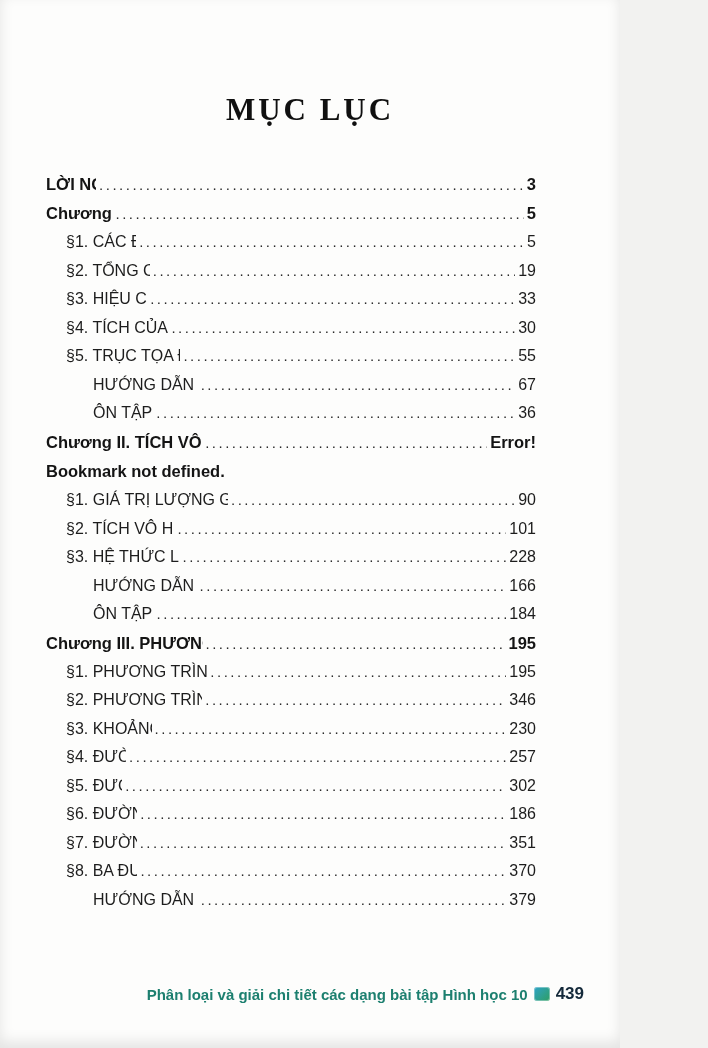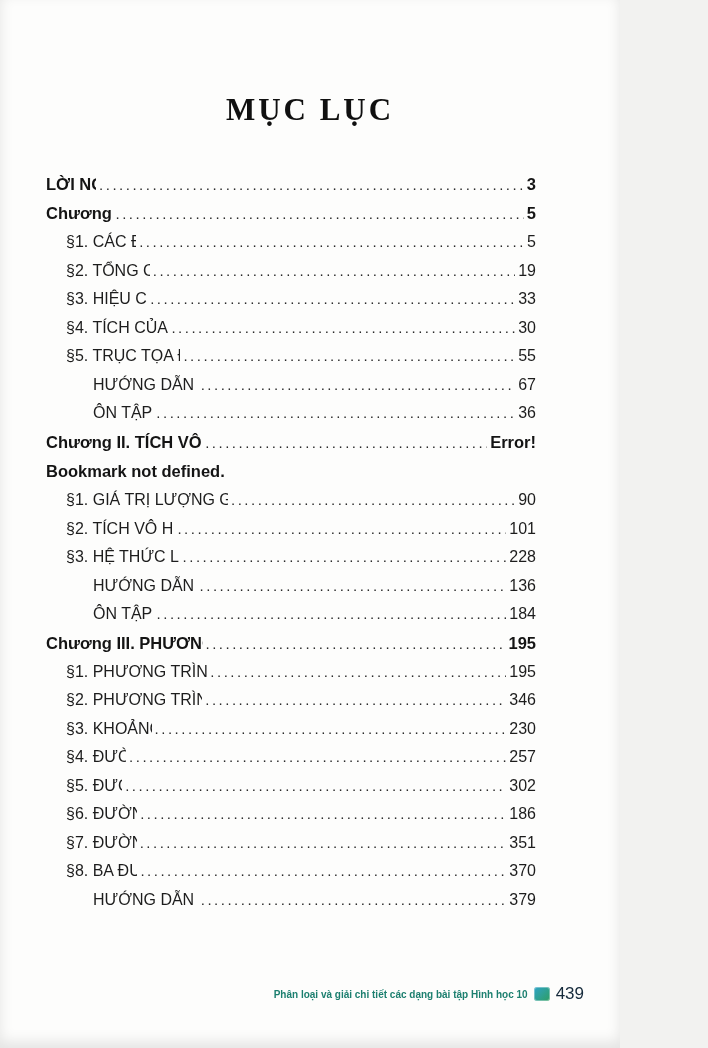--- a/index.html
+++ b/index.html
@@ -83,34 +83,34 @@
   .footer {
     position: absolute;
     right: 36px;
     bottom: 44px;
     display: flex;
     align-items: center;
     gap: 6px;
     z-index: 4;
   }
   .footer-book-title {
-    font-size: 10px;
+    font-size: 15px;
     font-weight: 700;
     color: #1c7f6f;
   }
   .footer-logo {
     display: inline-block;
     width: 16px; height: 14px;
     border-radius: 3px;
     background: linear-gradient(135deg, #2fa3c7 0%, #2e9e62 100%);
     box-shadow: inset 0 0 0 1px rgba(255,255,255,0.35);
   }
   .footer-pageno {
     font-size: 17px;
-    font-weight: 400;
+    font-weight: 700;
     color: #14293a;
   }
 </style>
 </head>
 <body>
 
 <div class="page">
 
   <div class="doc-title">MỤC LỤC</div>
 
@@ -179,21 +179,21 @@
         <span class="pg">101</span>
       </div>
       <div class="toc-row level-1">
         <span class="lbl">§3. HỆ THỨC LƯỢNG TRONG TAM GIÁC</span>
         <span class="leader"></span>
         <span class="pg">228</span>
       </div>
       <div class="toc-row level-2">
         <span class="lbl">HƯỚNG DẪN GIẢI BÀI TẬP CHƯƠNG II</span>
         <span class="leader"></span>
-        <span class="pg">136</span>
+        <span class="pg">166</span>
       </div>
       <div class="toc-row level-2">
         <span class="lbl">ÔN TẬP CHƯƠNG II</span>
         <span class="leader"></span>
         <span class="pg">184</span>
       </div>
       <div class="toc-row level-0 bold">
         <span class="lbl">Chương III. PHƯƠNG PHÁP TỌA ĐỘ TRONG MẶT PHẲNG</span>
         <span class="leader"></span>
         <span class="pg">195</span>

